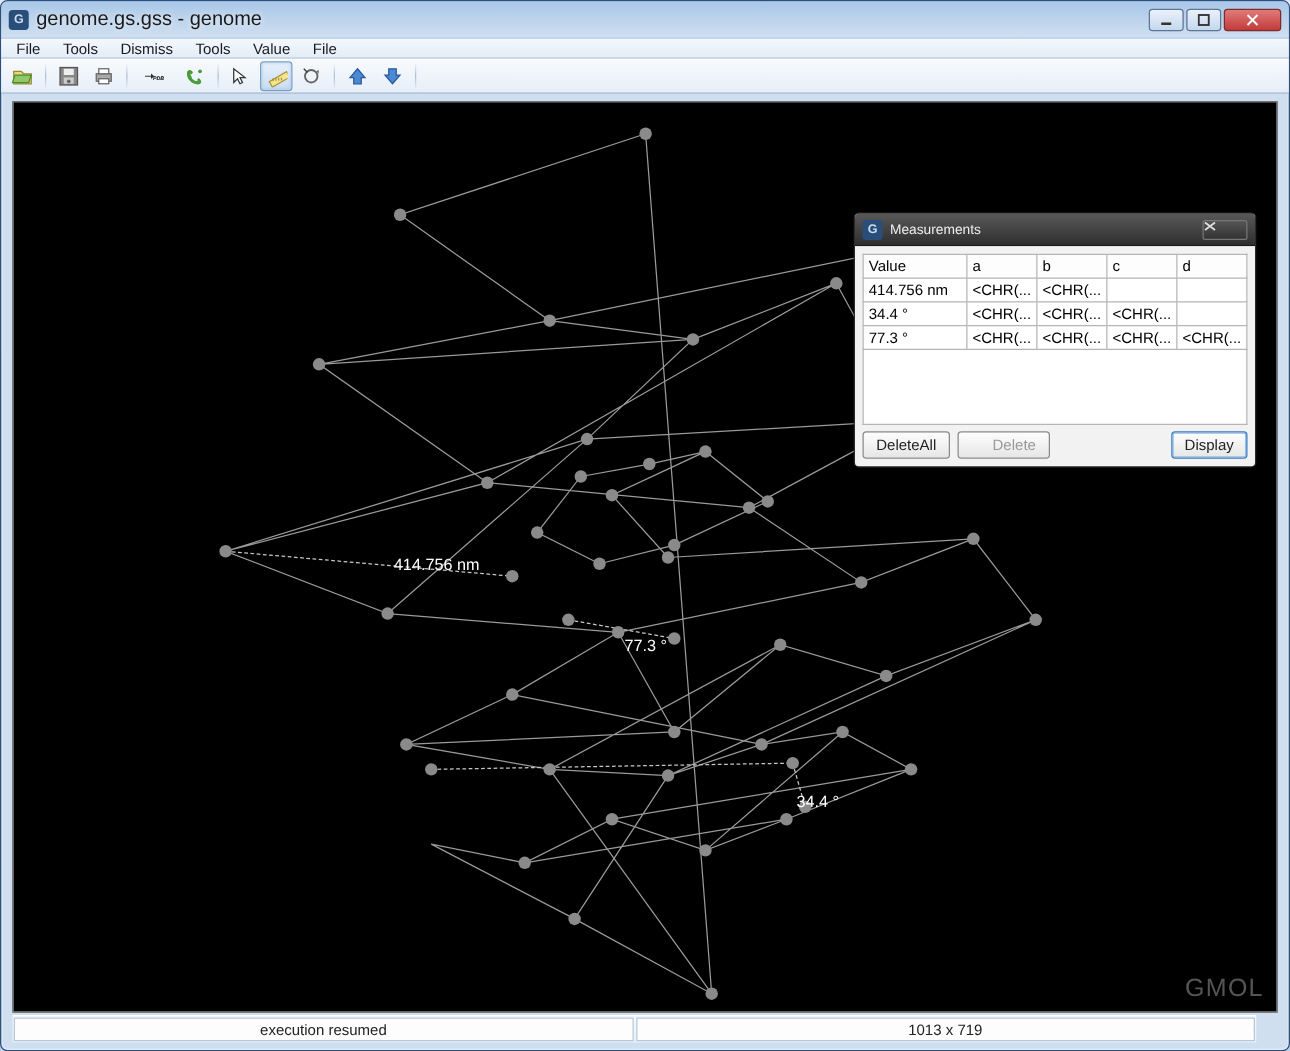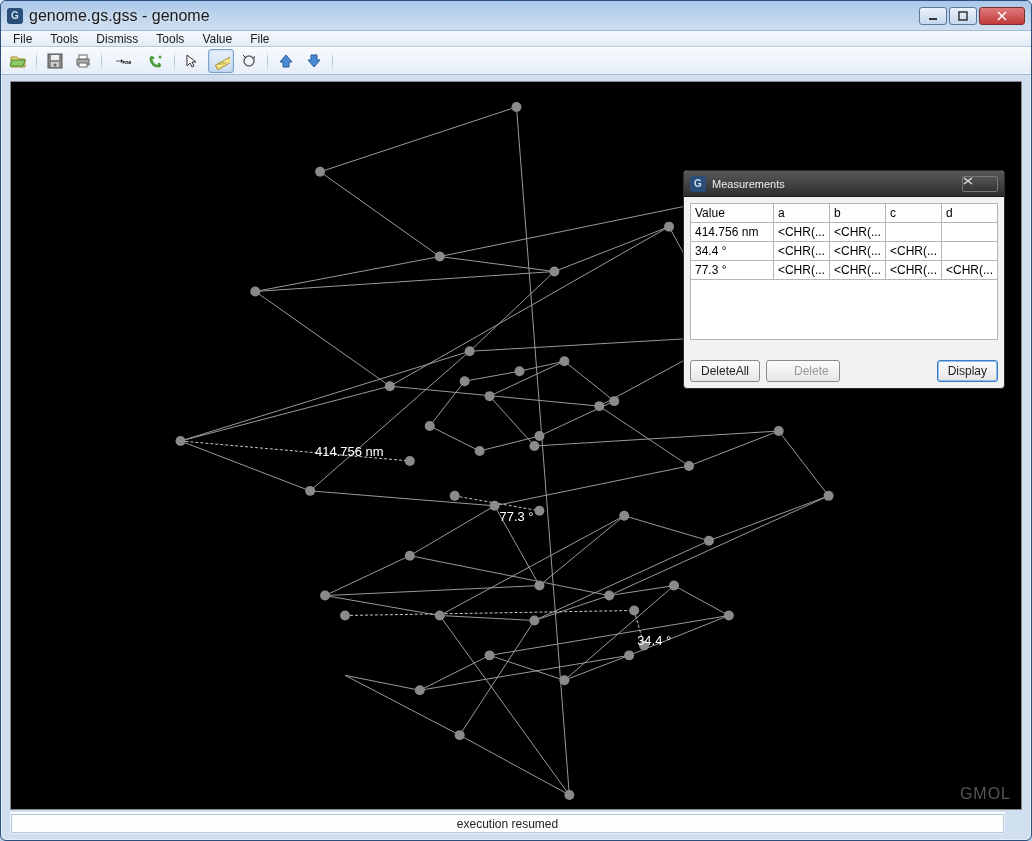--- a/index.html
+++ b/index.html
@@ -61,21 +61,21 @@
 
 .canvas {
   position:absolute; left:9px; right:9px; top:80px; bottom:30px;
   background:#000; border:1px solid #888;
 }
 .canvas svg { width:100%; height:100%; }
 .canvas .node { fill:#8a8a8a; }
 .canvas .edge { stroke:#9a9a9a; stroke-width:1; fill:none; }
 .canvas .edge-dot { stroke:#c8c8c8; stroke-width:1; stroke-dasharray:3 2; fill:none; }
 .canvas .label { fill:#fff; font-size:13px; }
-.watermark { position:absolute; right:10px; bottom:6px; color:#555; font-size:16px; letter-spacing:1px; }
+.watermark { position:absolute; right:10px; bottom:6px; color:#555; font-size:20px; letter-spacing:1px; }
 
 
 .statusbar {
   position:absolute; left:9px; right:26px; bottom:6px; height:22px;
   background: linear-gradient(to bottom,#f5f9fd,#e5eef8);
   border-top:1px solid #fff; display:flex;
 }
 .status-cell { flex:1; border:1px solid #b7c7da; padding:2px 6px; margin:1px; background:#fdfdfd; text-align:center; color:#222; }
 .status-cell.left { text-align:center; }
 .status-cell.right { text-align:center; }
@@ -99,21 +99,21 @@
   display:flex; align-items:center; justify-content:center; font-size:11px;
 }
 .popup-body { padding:6px; }
 .meas-table { width:100%; border-collapse:collapse; background:#fff; }
 .meas-table th, .meas-table td {
   border:1px solid #b5b5b5; padding:2px 4px; text-align:left; font-weight:normal;
   font-size:12px; height:18px; overflow:hidden; white-space:nowrap;
 }
 .meas-table th { background:#fdfdfd; }
 .meas-empty { height:60px; background:#fff; border:1px solid #b5b5b5; border-top:none; }
-.popup-buttons { display:flex; gap:6px; margin-top:20px; }
+.popup-buttons { display:flex; gap:6px; margin-top:5px; }
 .popup-buttons .spacer { flex:1; }
 .btn {
   min-width:60px; height:22px; border:1px solid #8a8a8a; border-radius:3px;
   background:linear-gradient(to bottom,#fdfdfd,#e6e6e6);
   padding:0 10px; font-size:12px; color:#222;
 }
 .btn:disabled { color:#999;padding-left:27px; }
 .btn.primary { border:1px solid #3b7bbf; box-shadow:0 0 0 1px #8cc0ef inset; }
 </style>
 </head>
@@ -349,15 +349,16 @@
           <button class="btn" disabled="">Delete</button>
           <div class="spacer"></div>
           <button class="btn primary">Display</button>
         </div>
       </div>
     </div>
   </div>
 
   <div class="statusbar">
     <div class="status-cell left">execution resumed</div>
+    <div class="status-cell">1013 x 719</div>
   </div>
 
 </div>
 
 </body></html>

